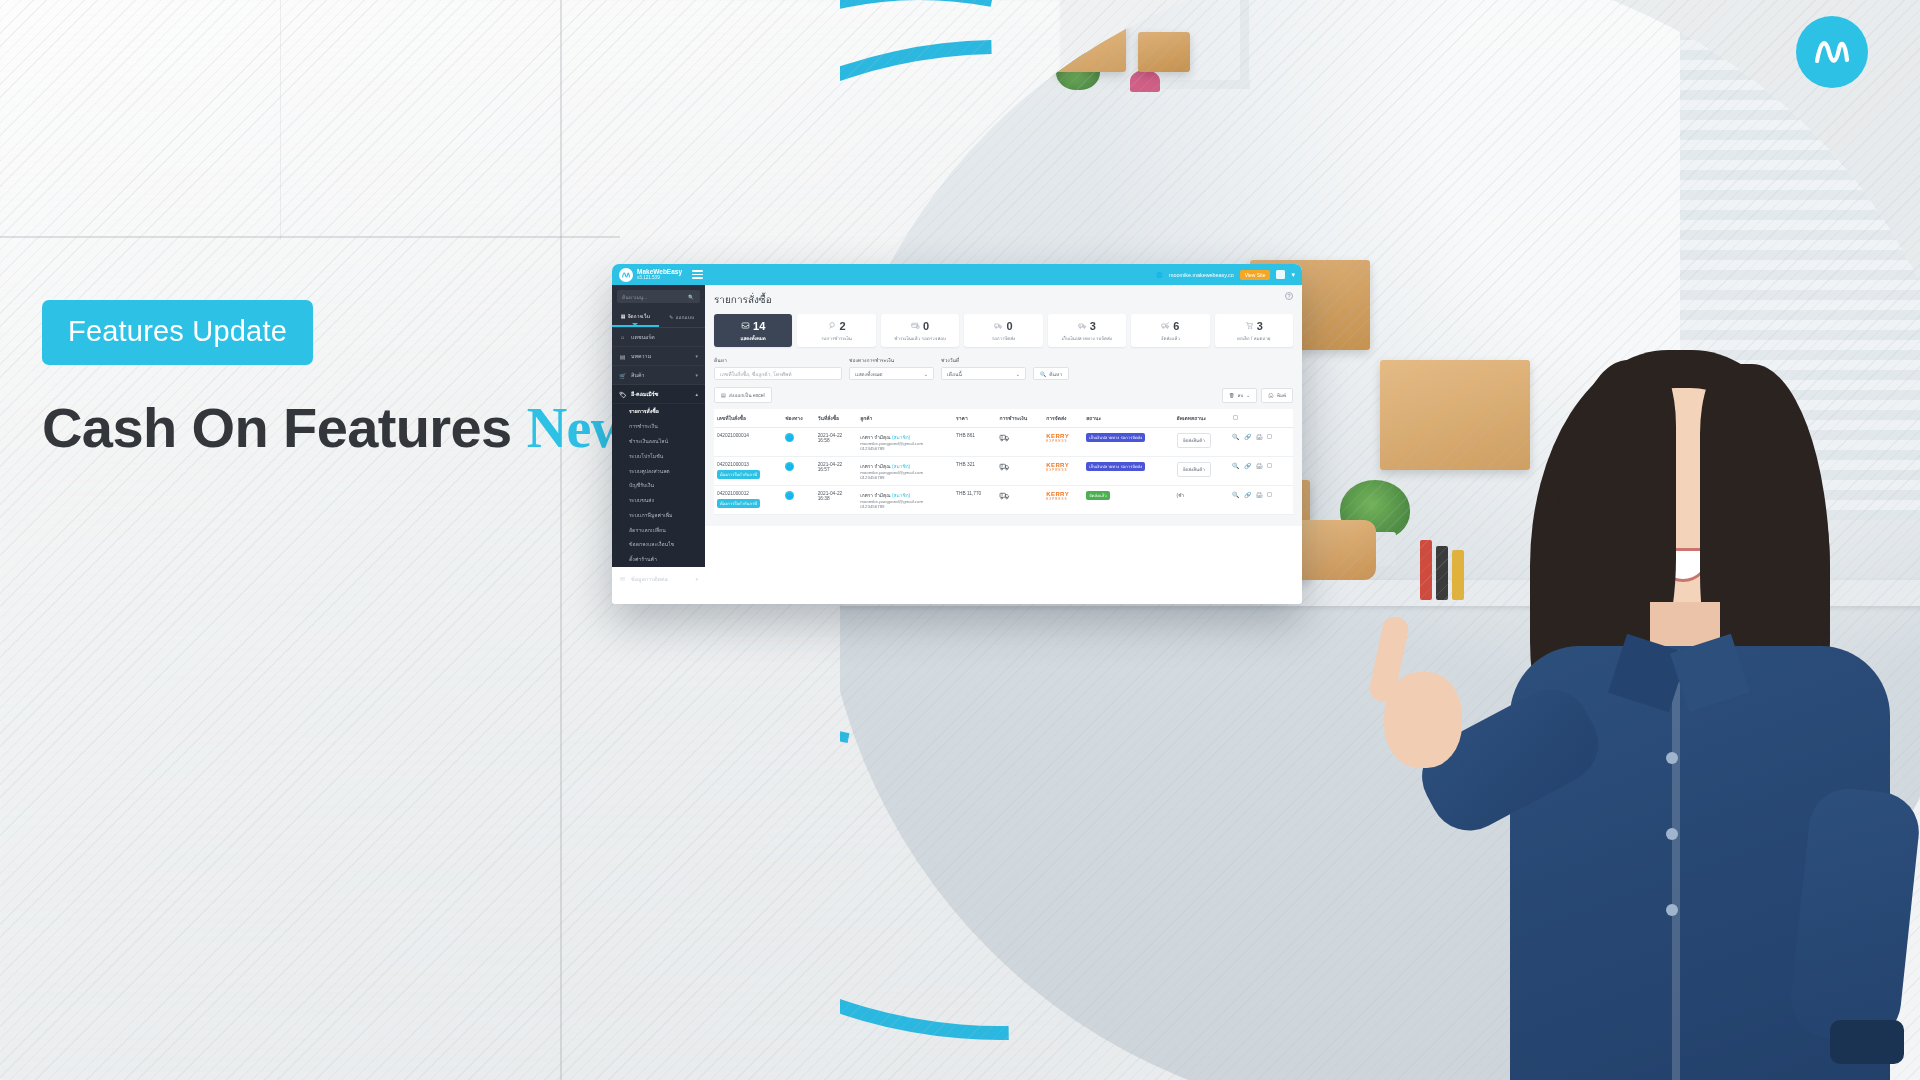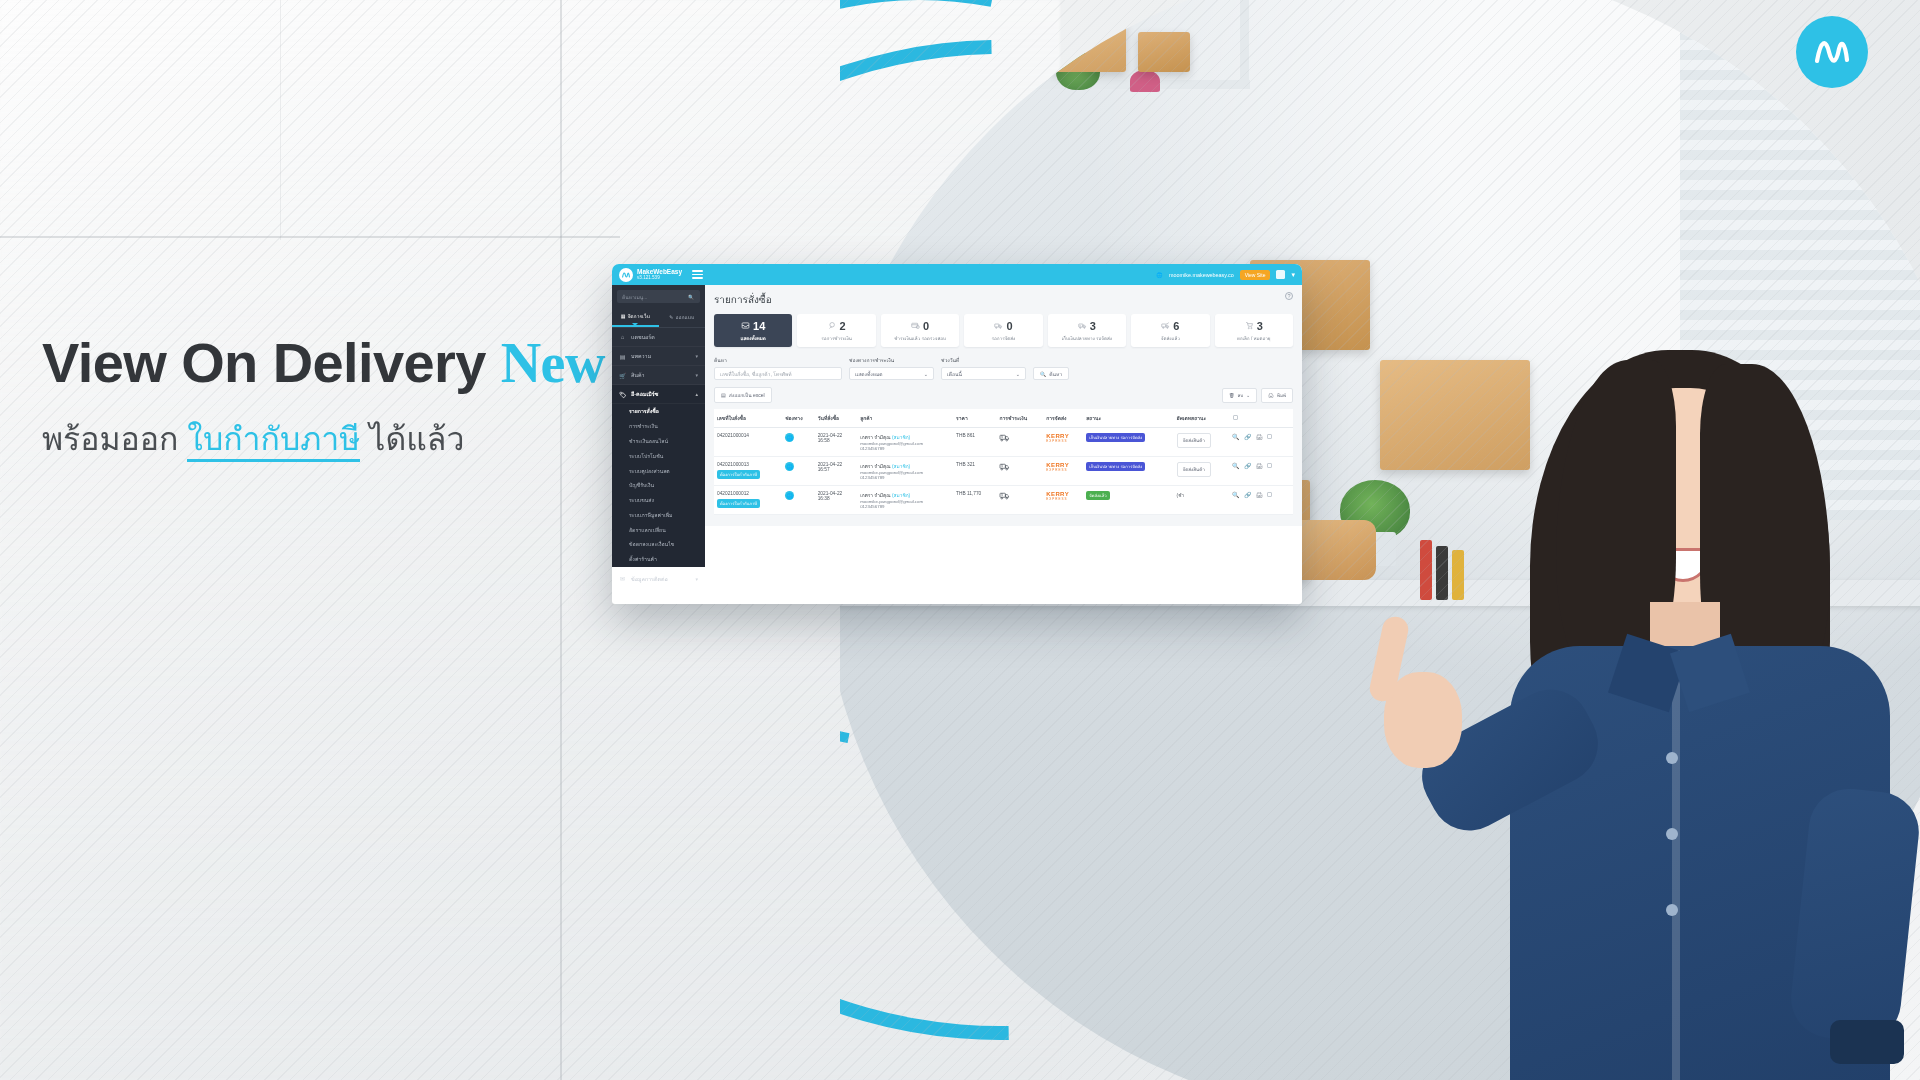--- a/index.html
+++ b/index.html
@@ -290,27 +290,25 @@
 
 <div class="bg-hatch"></div>
 
 <div class="brand-mark">
   <svg width="44" height="44" viewBox="0 0 44 44" aria-hidden="true">
     <path d="M7 31 C11 9, 16 9, 19 22 C22 34, 26 34, 29 19 C31 10, 35 12, 37 30" fill="none" stroke="#ffffff" stroke-width="4.2" stroke-linecap="round"></path>
   </svg>
 </div>
 
 <div class="copy">
+  <div class="badge">Features Update</div>
   <h1 class="headline">
-    <span>View On Delivery </span><span class="hl-new">New</span>
+    <span>Cash On Features </span><span class="hl-new">New</span>
   </h1>
   <div class="sub">
-    <div>
-      <span>พร้อมออก </span><span class="accent">ใบกำกับภาษี</span><span> ได้แล้ว</span>
-    </div>
   </div>
 </div>
 
 <div class="window">
 
   <div class="win-top">
     <div class="logo-badge">
       <svg width="10" height="10" viewBox="0 0 44 44" aria-hidden="true">
         <path d="M7 31 C11 9, 16 9, 19 22 C22 34, 26 34, 29 19 C31 10, 35 12, 37 30" fill="none" stroke="#2ec1e6" stroke-width="5" stroke-linecap="round"></path>
       </svg>

